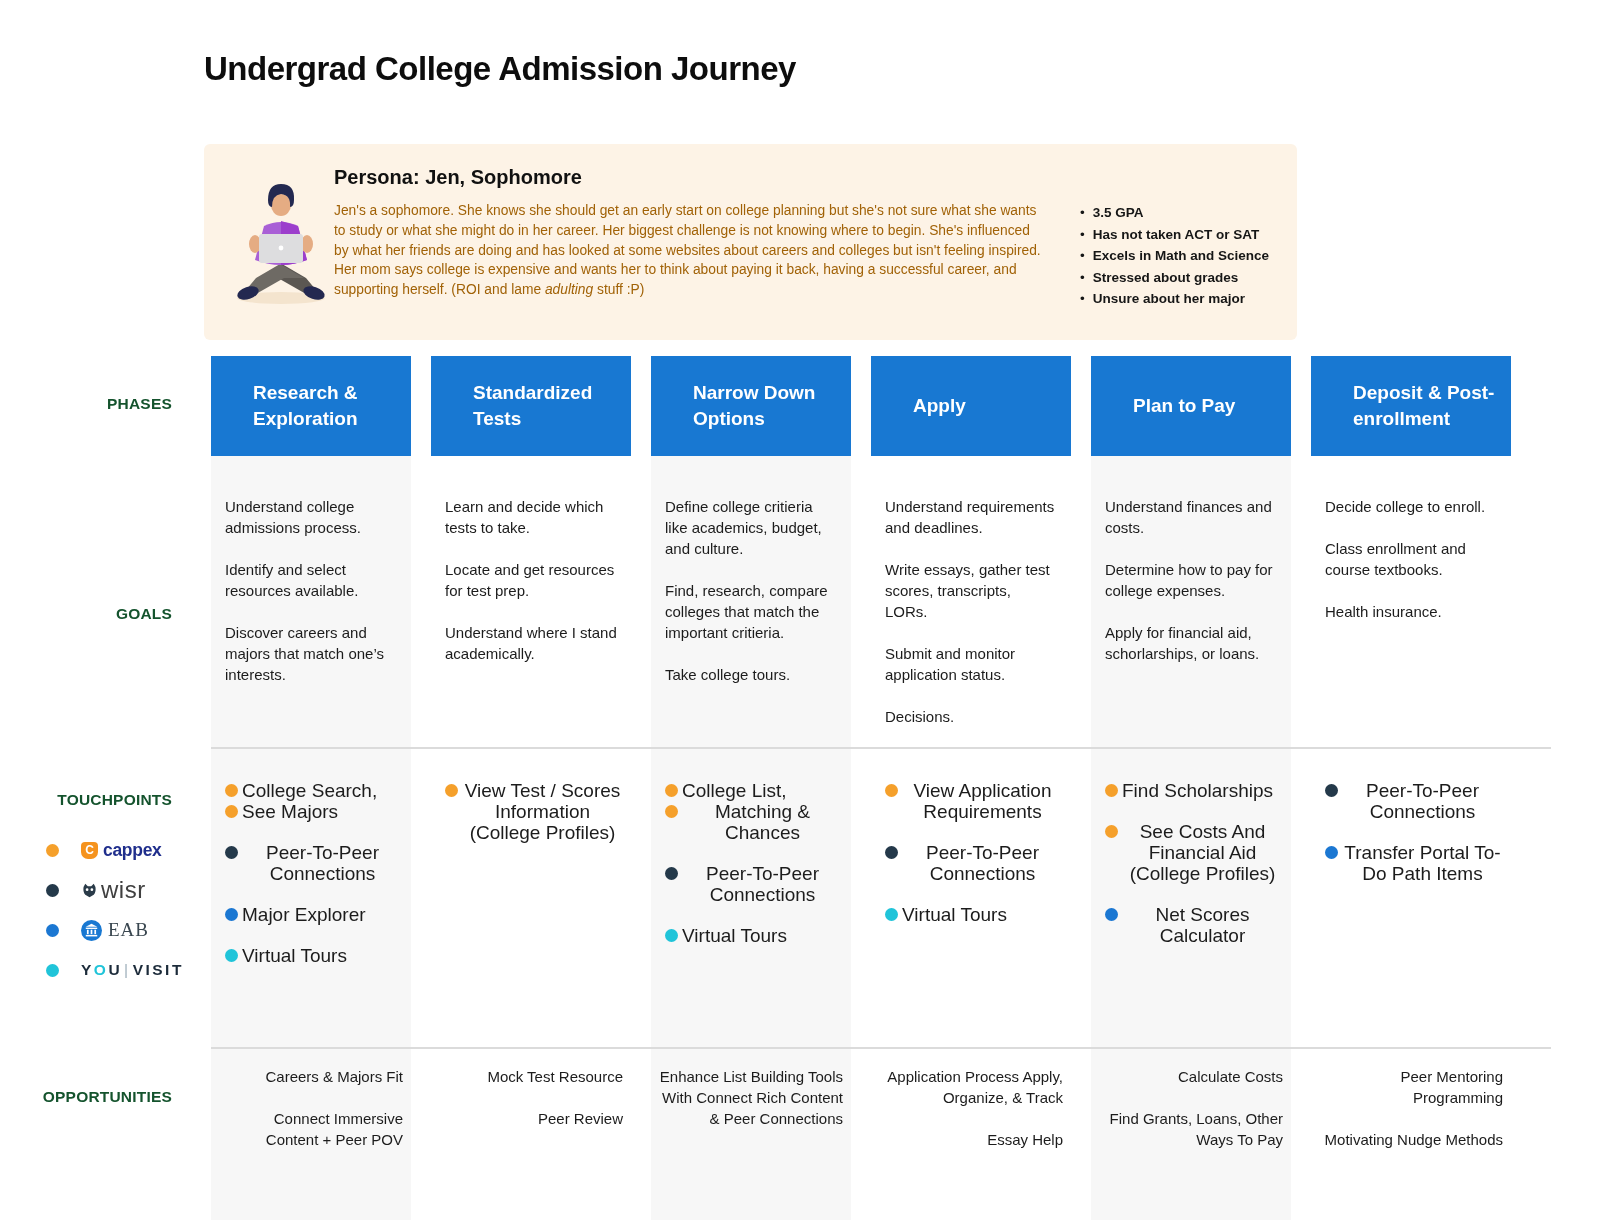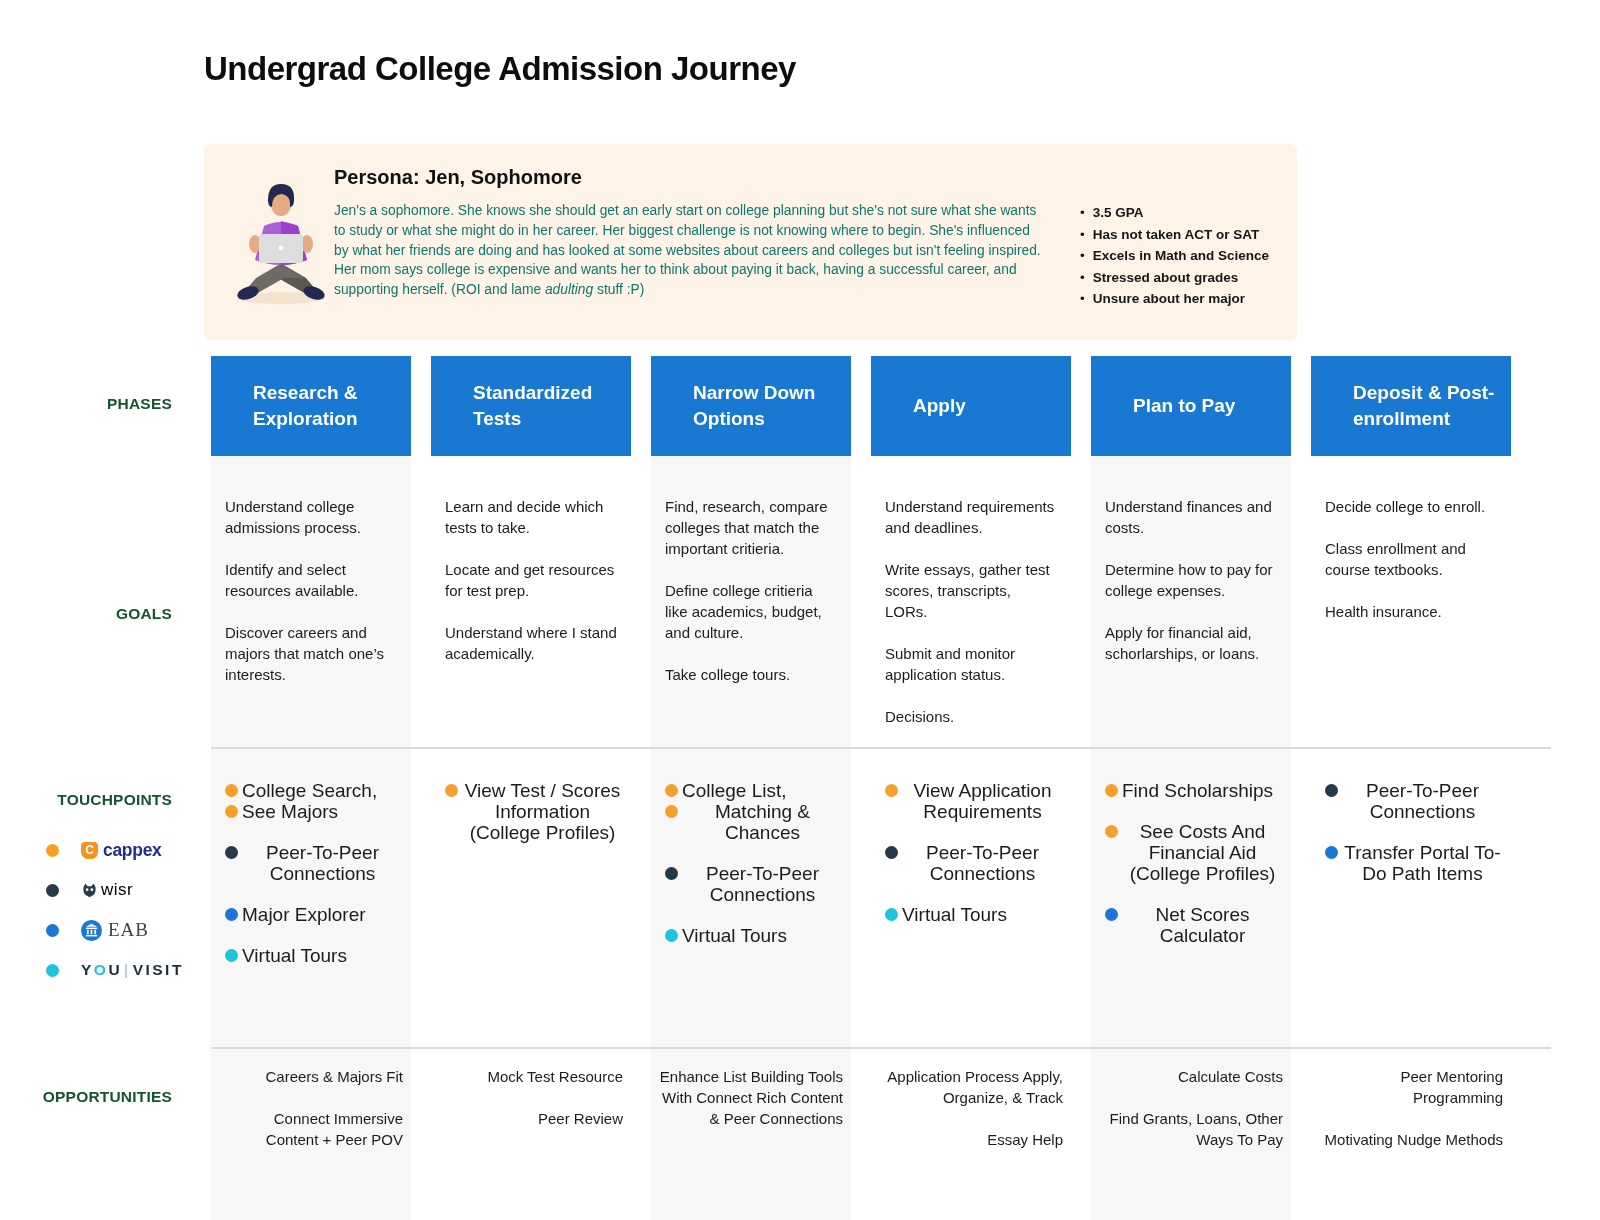--- a/index.html
+++ b/index.html
@@ -6,38 +6,38 @@
   html,body { background:#ffffff; }
   body { font-family:"Liberation Sans", sans-serif; color:#1c1c1c; }
   .canvas { position:relative; width:1600px; height:1220px; background:#fff; overflow:hidden; }
 
   .page-title { position:absolute; left:204px; top:50px; font-size:33px; font-weight:800; letter-spacing:-0.5px; color:#0d0d0d; }
 
   
   .persona { position:absolute; left:204px; top:144px; width:1093px; height:196px; background:#FDF3E6; border-radius:6px; }
   .persona-avatar { position:absolute; left:24px; top:30px; width:106px; height:132px; }
   .persona-heading { position:absolute; left:130px; top:22px; font-size:20px; font-weight:800; color:#111; }
-  .persona-desc { position:absolute; left:130px; top:57px; width:712px; font-size:13.8px; line-height:19.8px; color:#0f766e; }
+  .persona-desc { position:absolute; left:130px; top:57px; width:712px; font-size:13.8px; line-height:19.8px; color:#a16207; }
   .persona-desc .it { font-style:italic; }
   .persona-facts { position:absolute; left:876px; top:58px; width:210px; }
   .persona-facts .fact { display:flex; gap:8px; font-size:13.5px; font-weight:700; line-height:21.5px; color:#161616; }
   .persona-facts .b { font-weight:400; }
 
   
   .row-label { position:absolute; left:16px; width:156px; text-align:right; font-size:15.5px; font-weight:700; color:#14532d; letter-spacing:0.2px; }
 
   
   .legend { position:absolute; left:46px; top:830px; }
   .legend-row { display:flex; align-items:center; height:40px; }
   .dot { width:13px; height:13px; border-radius:50%; flex:none; background:#999; }
   .legend-row .dot { margin-right:22px; }
   .logo { display:flex; align-items:center; }
   .cpx-badge { width:17px; height:17px; background:#F5931E; border-radius:4px 4px 7px 7px; color:#fff; font-size:12px; font-weight:800; display:flex; align-items:center; justify-content:center; margin-right:5px; }
   .cpx-word { font-size:17.5px; font-weight:700; color:#1F2E8C; letter-spacing:-0.3px; }
-  .wisr-word { font-size:17px; font-weight:500; color:#000000; letter-spacing:0.5px; margin-left:3px; }
+  .wisr-word { font-size:24px; font-weight:500; color:#404040; letter-spacing:0.5px; margin-left:3px; }
   .eab-word { font-family:"Liberation Serif", serif; font-size:19px; color:#3A4750; letter-spacing:1px; margin-left:6px; }
   .yv { font-size:15.5px; font-weight:700; color:#1C2B3A; letter-spacing:2.5px; }
   .yv .o { color:#20C4D9; }
   .yv .bar { color:#9FB0BC; font-weight:400; margin:0 2px; }
 
   
   .grid { position:absolute; left:211px; top:356px; width:1320px; display:grid; grid-template-columns:repeat(6,200px); column-gap:20px; }
   .phase-header { height:100px; background:#1878D2; color:#fff; display:flex; align-items:center; padding:0 10px 0 42px; font-size:19px; font-weight:700; line-height:26px; }
   .col-body { height:764px; }
   .col-body.shade { background:#F7F7F7; }
@@ -212,22 +212,22 @@
           <p>Mock Test Resource</p>
           <p>Peer Review</p>
         </div>
       </div>
     </div>
 
     <div>
       <div class="phase-header">Narrow Down Options</div>
       <div class="col-body shade">
         <div class="goals">
+          <p>Define college critieria like academics, budget, and culture.</p>
           <p>Find, research, compare colleges that match the important critieria.</p>
-          <p>Define college critieria like academics, budget, and culture.</p>
           <p>Take college tours.</p>
         </div>
         <div class="tps">
           <div class="tp">
               <span class="dot" style="background: rgb(245, 160, 43);"></span>
               <span>College List,</span>
             </div>
           <div class="tp tight">
               <span class="dot" style="background: rgb(245, 160, 43);"></span>
               <span>Matching &amp; Chances</span>

